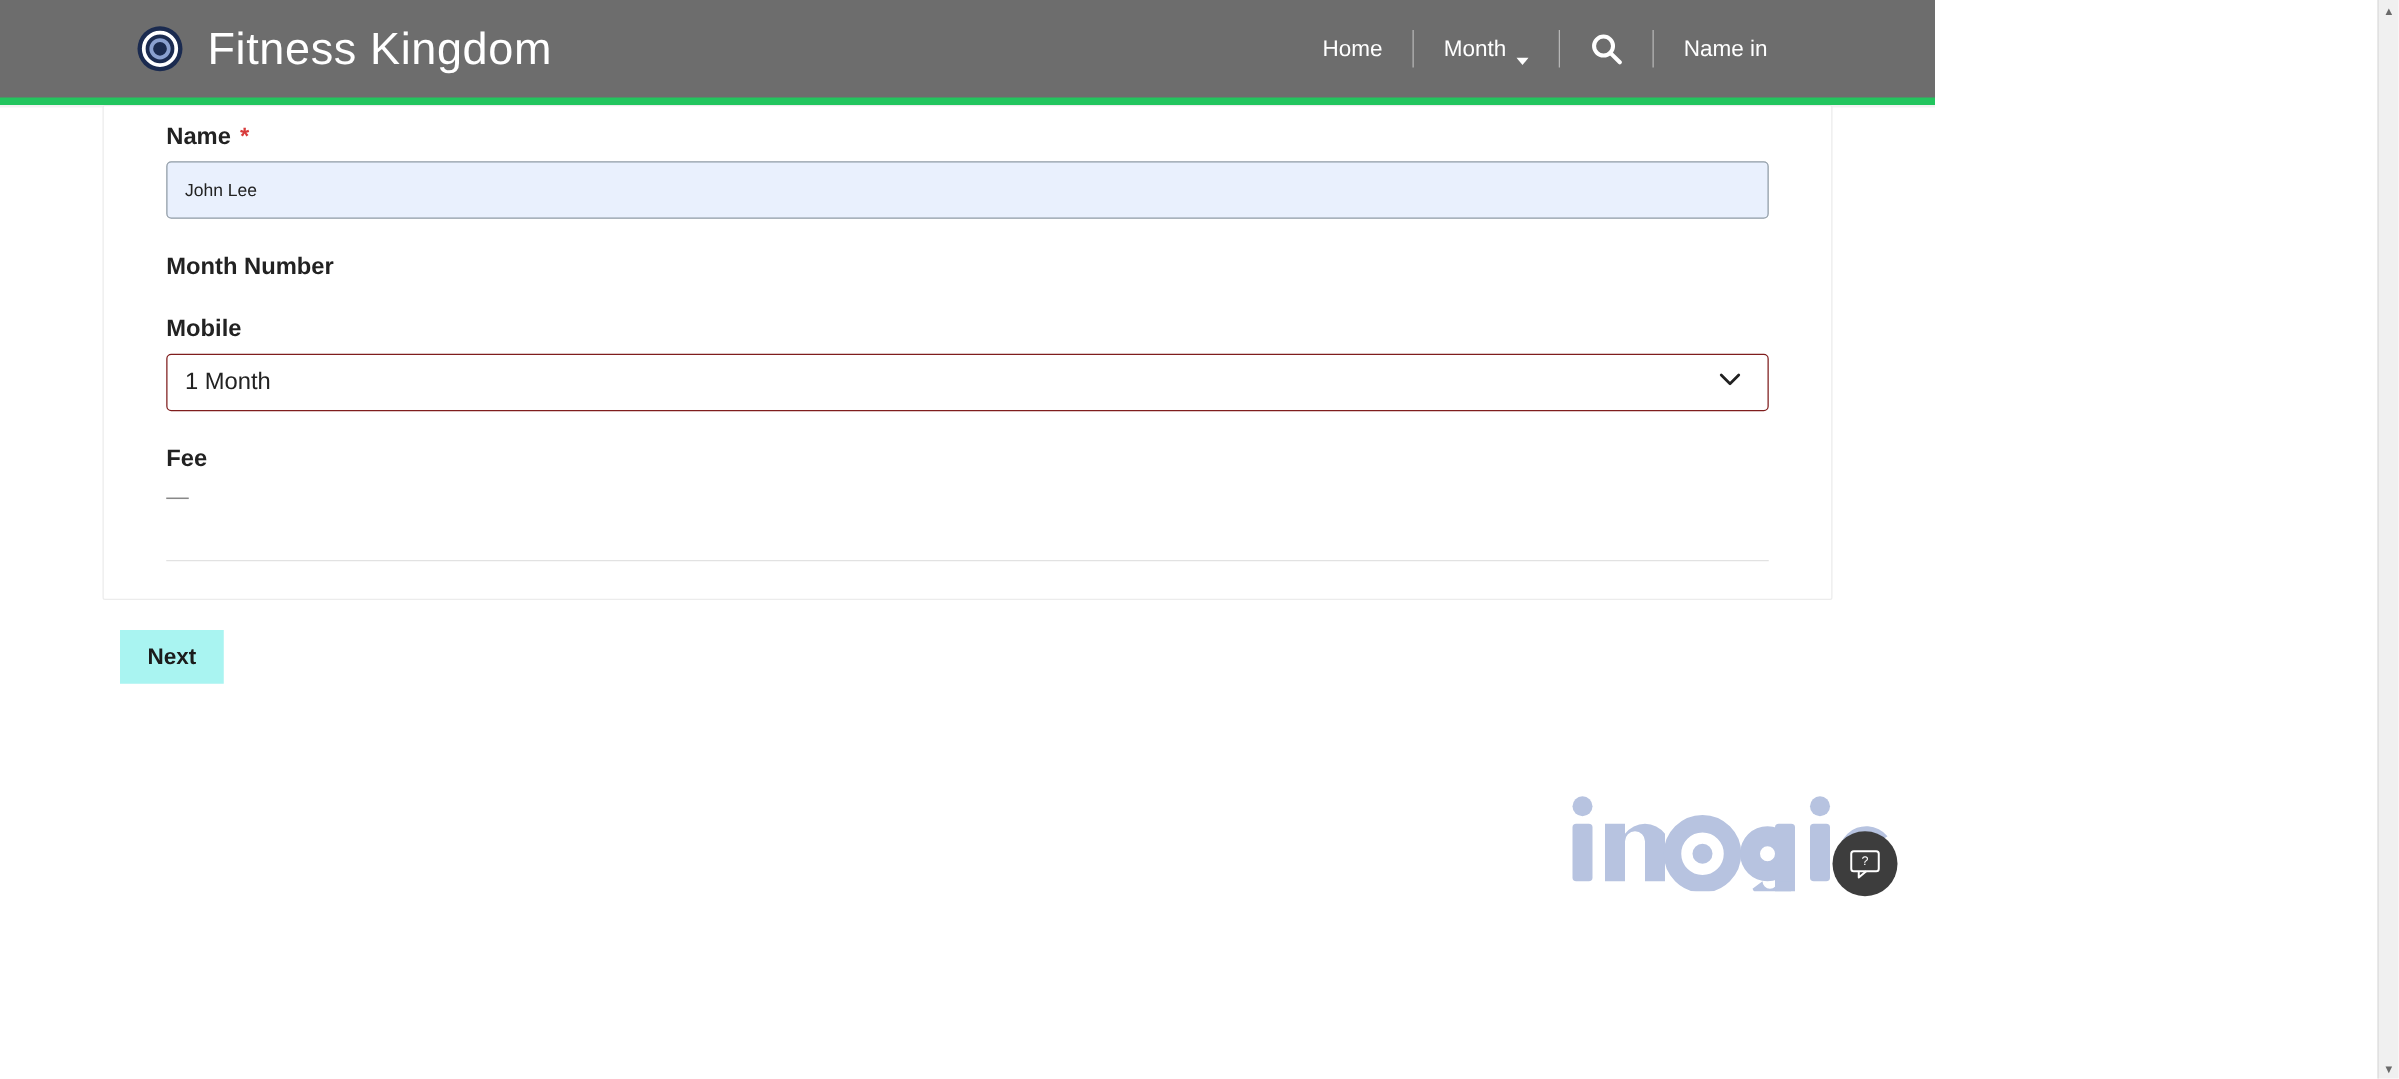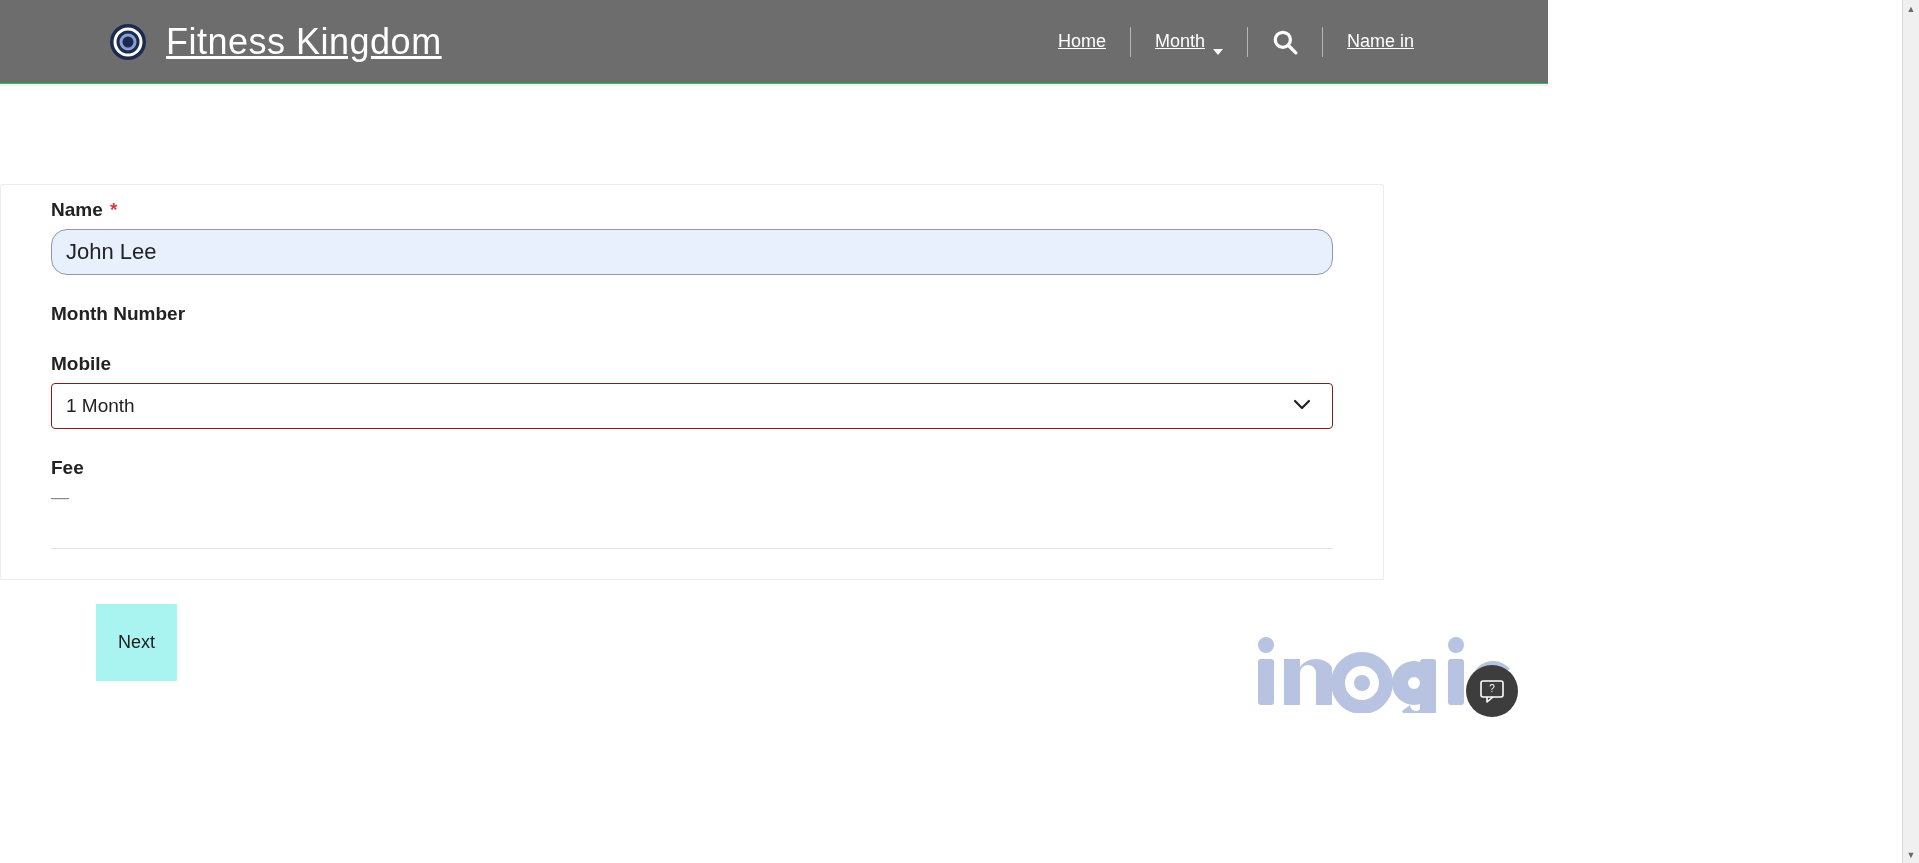--- a/index.html
+++ b/index.html
@@ -46,22 +46,21 @@
   
   .header {
     width: 100%;
     background: #6d6d6d;
     height: 84px;
     display: flex;
     padding: 0 110px 0 110px;
     color: #ffffff;
     position: relative;
     box-shadow: 0 2px 0 rgba(0,0,0,0.05);
-    border-bottom: 1px solid #22c55e;
-    text-decoration: underline;
+    border-bottom: 6px solid #22c55e;
   }
   .brand {
     display: flex;
     align-items: center;
     gap: 20px;
   }
   .brand-logo {
     width: 36px;
     height: 36px;
     border-radius: 50%;
@@ -102,22 +101,21 @@
     display: inline-block;
     width: 10px;
     height: 6px;
   }
   .search-icon svg { display: block; }
 
   
   .main {
     width: 100%;
     display: flex;
-    justify-content: flex-start;
-    padding-top: 100px;
+    justify-content: center;
   }
   .card {
     width: 1384px;
     border: 1px solid #ececec;
     border-radius: 2px;
     padding: 14px 50px 30px 50px;
     position: relative;
     background: #fff;
   }
   .field { margin-bottom: 28px; }
@@ -129,23 +127,23 @@
     display: block;
   }
   .req {
     color: #d83b3b;
     margin-left: 2px;
   }
   .text-input {
     width: 100%;
     height: 46px;
     border: 1px solid #8e9aa5;
-    border-radius: 16px;
+    border-radius: 4px;
     padding: 0 14px;
-    font-size: 22px;
+    font-size: 14px;
     background: #fff;
     color: #222;
   }
   .text-input.autofill {
     background: #e9f0fd;
     border: 1px solid #8e9aa5;
   }
   .select-wrap { position: relative; }
   .select-input {
     width: 100%;
@@ -182,22 +180,22 @@
   .actions {
     width: 1384px;
     margin: 0 auto;
     padding-top: 24px;
     padding-left: 14px;
   }
   .next-btn {
     background: #a9f4f1;
     color: #1c1c1c;
     font-size: 18px;
-    font-weight: 400;
-    padding: 28px 22px;
+    font-weight: 700;
+    padding: 11px 22px;
     border: none;
     cursor: pointer;
     border-radius: 0;
   }
 
   
   .watermark {
     position: absolute;
     right: 36px;
     bottom: 150px;

